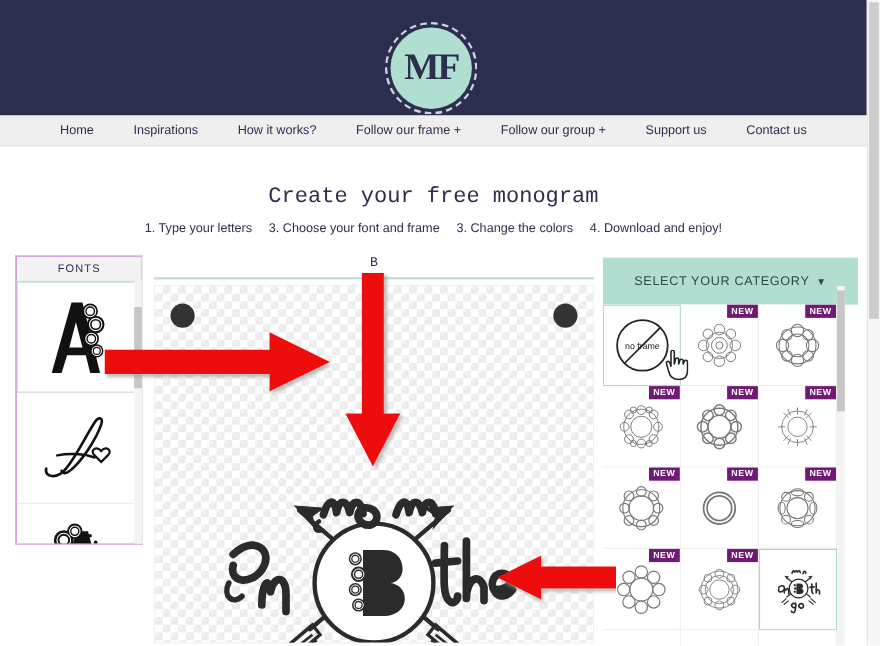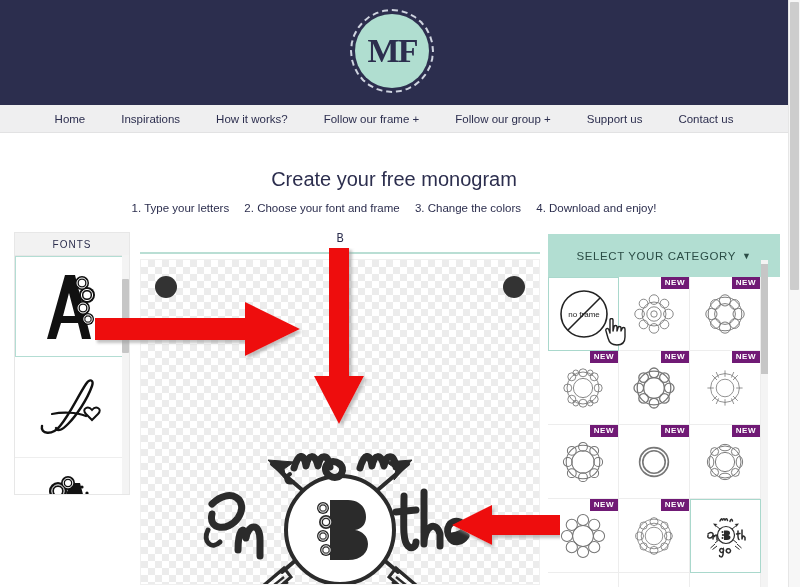--- a/index.html
+++ b/index.html
@@ -19,21 +19,21 @@
   .site-header {
     position: absolute;
     left: 0; top: 0;
     width: 788px;
     height: 105px;
     background: #2c2e4e;
   }
   .logo-wrap {
     position: absolute;
     left: 50%;
-    top: 9px;
+    top: 20px;
     transform: translateX(-50%);
     width: 88px;
     height: 88px;
     text-align: center;
   }
   .logo-dashes {
     position: absolute;
     left: 0; top: 0;
     width: 84px; height: 84px;
     border: 2px dashed #cfd4e0;
@@ -84,20 +84,21 @@
     position: absolute;
     left: 0; top: 146px;
     width: 788px;
     text-align: center;
   }
   .page-title {
     font-size: 20px;
     color: #2c2e4e;
     margin-top: 22px;
     font-weight: normal;
+    font-family: Liberation Mono, monospace;
   }
   .steps {
     margin-top: 11px;
     font-size: 11.5px;
     color: #2c2e4e;
   }
   .step {
     margin: 0 6px;
     white-space: nowrap;
   }
@@ -326,21 +327,21 @@
   <span class="nav-item">Follow our frame +</span>
   <span class="nav-item">Follow our group +</span>
   <span class="nav-item">Support us</span>
   <span class="nav-item">Contact us</span>
 </div>
 
 <div class="title-block">
   <div class="page-title">Create your free monogram</div>
   <div class="steps">
     <span class="step">1. Type your letters</span>
-    <span class="step">2. Choose your font and frame</span>
+    <span class="step">3. Choose your font and frame</span>
     <span class="step">3. Change the colors</span>
     <span class="step">4. Download and enjoy!</span>
   </div>
 </div>
 
 <div class="fonts-panel">
   <div class="fonts-header">FONTS</div>
   <div class="fonts-list">
 
     <div class="font-cell selected">

